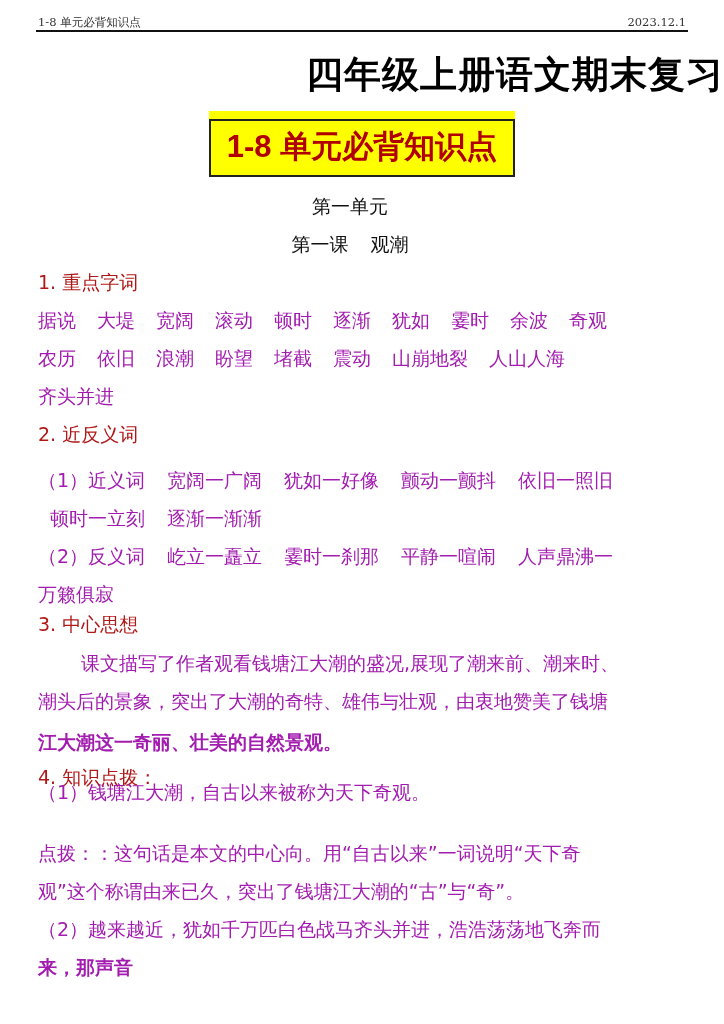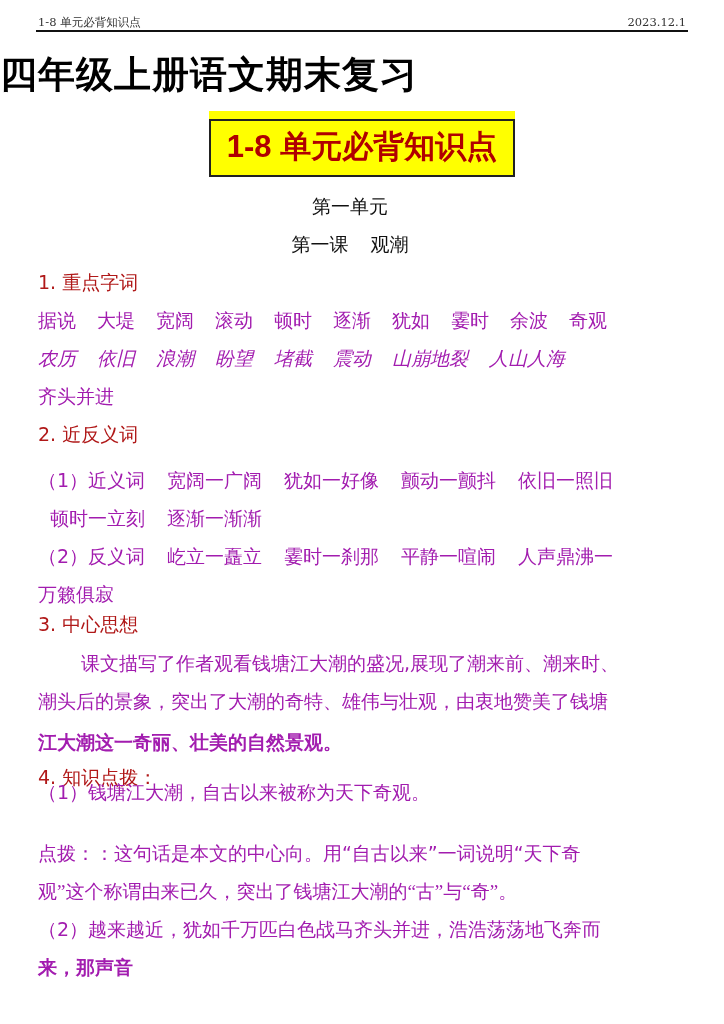--- a/index.html
+++ b/index.html
@@ -14,21 +14,21 @@
     .page-header {
       position: absolute; left: 36px; top: 12px; width: 652px; height: 20px;
       border-bottom: 2px solid #111111;
       font-family: "DejaVu Serif", "Liberation Serif", serif;
       font-size: 11.5px; color: #333333;
     }
     .page-header .left { position: absolute; left: 2px; top: 3px; }
     .page-header .right { position: absolute; right: 2px; top: 3px; }
 
     .main-title {
-      position: absolute; left: 0; top: 50px; width: 724px; text-align: left;
+      position: absolute; left: 0; top: 50px; width: 724px; text-align: right;
       font-size: 37px; font-weight: bold; letter-spacing: 1px; color: #000;
     }
 
     .sub-band {
       position: absolute; left: 209px; top: 111px; width: 306px; height: 8px;
       background: #ffff00;
     }
     .sub-title-box {
       position: absolute; left: 209px; top: 119px; width: 306px; height: 58px;
       background: #ffff00; border: 2px solid #222222;
@@ -68,21 +68,21 @@
 
 <div class="center-line" style="top:194px;">第一单元</div>
 <div class="center-line" style="top:232px;">
   <span>第一课</span><span class="gap"></span><span>观潮</span>
 </div>
 
 <div class="line heading" style="top:270px;">1.  重点字词</div>
 <div class="line words" style="top:308px;">
   <span>据说</span><span>大堤</span><span>宽阔</span><span>滚动</span><span>顿时</span><span>逐渐</span><span>犹如</span><span>霎时</span><span>余波</span><span>奇观</span>
 </div>
-<div class="line words" style="top:346px;font-style:italic;">
+<div class="line words" style="top:346px;">
   <span>农历</span><span>依旧</span><span>浪潮</span><span>盼望</span><span>堵截</span><span>震动</span><span>山崩地裂</span><span>人山人海</span>
 </div>
 <div class="line words" style="top:384px;">
   <span>齐头并进</span>
 </div>
 
 <div class="line heading" style="top:422px;">2. 近反义词</div>
 <div class="line pairs" style="top:460px;">
   <span>（1）近义词</span><span>宽阔一广阔</span><span>犹如一好像</span><span>颤动一颤抖</span><span>依旧一照旧</span>
 </div>
@@ -97,15 +97,15 @@
 </div>
 
 <div class="line heading" style="top:612px;">3. 中心思想</div>
 <div class="line indent" style="top:651px;">课文描写了作者观看钱塘江大潮的盛况,展现了潮来前、潮来时、</div>
 <div class="line" style="top:689px;">潮头后的景象，突出了大潮的奇特、雄伟与壮观，由衷地赞美了钱塘</div>
 <div class="line" style="top:730px;font-weight:bold;">江大潮这一奇丽、壮美的自然景观。</div>
 
 <div class="line heading" style="top:765px;">4. 知识点拨：</div>
 <div class="line" style="top:780px;">（1）钱塘江大潮，自古以来被称为天下奇观。</div>
 <div class="line" style="top:841px;">点拨：：这句话是本文的中心向。用“自古以来”一词说明“天下奇</div>
-<div class="line" style="top:879px;font-family:Liberation Serif, serif;">观”这个称谓由来已久，突出了钱塘江大潮的“古”与“奇”。</div>
+<div class="line" style="top:879px;">观”这个称谓由来已久，突出了钱塘江大潮的“古”与“奇”。</div>
 <div class="line" style="top:917px;">（2）越来越近，犹如千万匹白色战马齐头并进，浩浩荡荡地飞奔而</div>
 <div class="line" style="top:955px;font-weight:bold;">来，那声音</div>
 
 </body></html>

